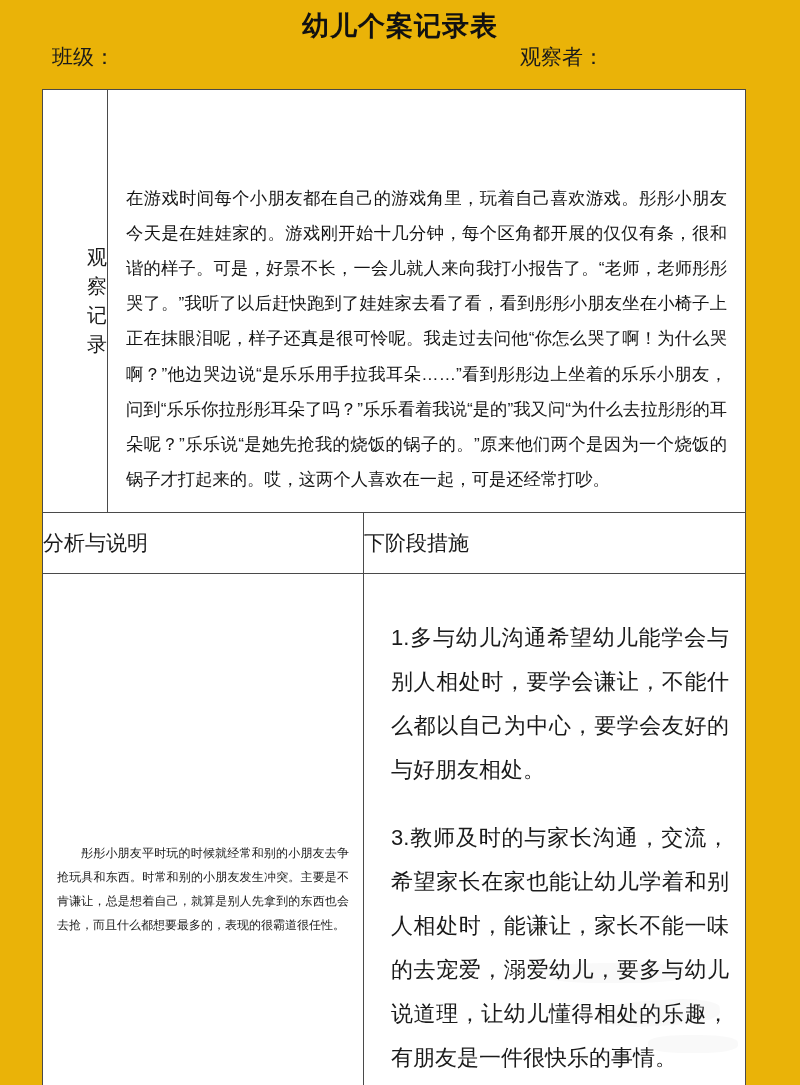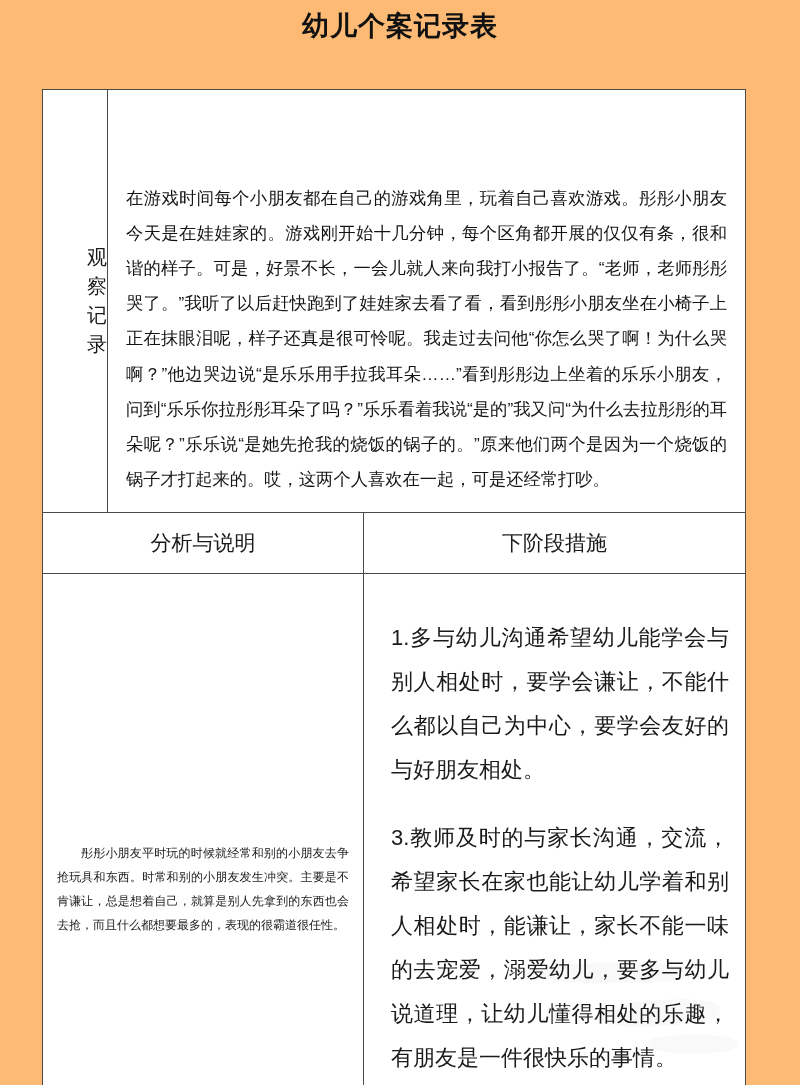--- a/index.html
+++ b/index.html
@@ -12,21 +12,21 @@
     height: 1085px;
     font-family: "Liberation Sans", "DejaVu Sans", sans-serif;
     color: #1a1a1a;
     position: relative;
     overflow: hidden;
   }
   .page {
     position: relative;
     width: 800px;
     height: 1085px;
-    background: #fdba74;
+    background: #eab308;
   }
 
   
   .doc-title {
     position: absolute;
     left: 0;
     top: 8px;
     width: 800px;
     text-align: center;
     font-size: 27px;
@@ -106,21 +106,20 @@
     line-height: 2.03;
     text-align: justify;
     text-justify: inter-ideograph;
     padding: 76px 18px 0 18px;
     color: #141414;
   }
 
   
   .sec-head {
     height: 60px;
-    text-align: center;
     font-size: 21px;
   }
 
   
   .bottom-cell {
     height: 383px;
     vertical-align: top;
   }
   .analysis-text {
     font-size: 12px;
@@ -152,20 +151,24 @@
   .a2 { left: 648px; top: 1035px; width: 90px; height: 18px; }
   .a3 { left: 540px; top: 963px; width: 150px; height: 20px; }
 </style>
 </head>
 <body>
 
 <div class="page">
 
   <div class="doc-title">幼儿个案记录表</div>
 
+  <div class="meta-row">
+    <span class="meta-class">班级：</span>
+    <span class="meta-observer">观察者：</span>
+  </div>
 
   <table class="form-table">
     <colgroup>
       <col style="width:65px">
       <col style="width:65px">
       <col style="width:191px">
       <col style="width:109px">
       <col style="width:62px">
       <col style="width:129px">
       <col style="width:82px">

